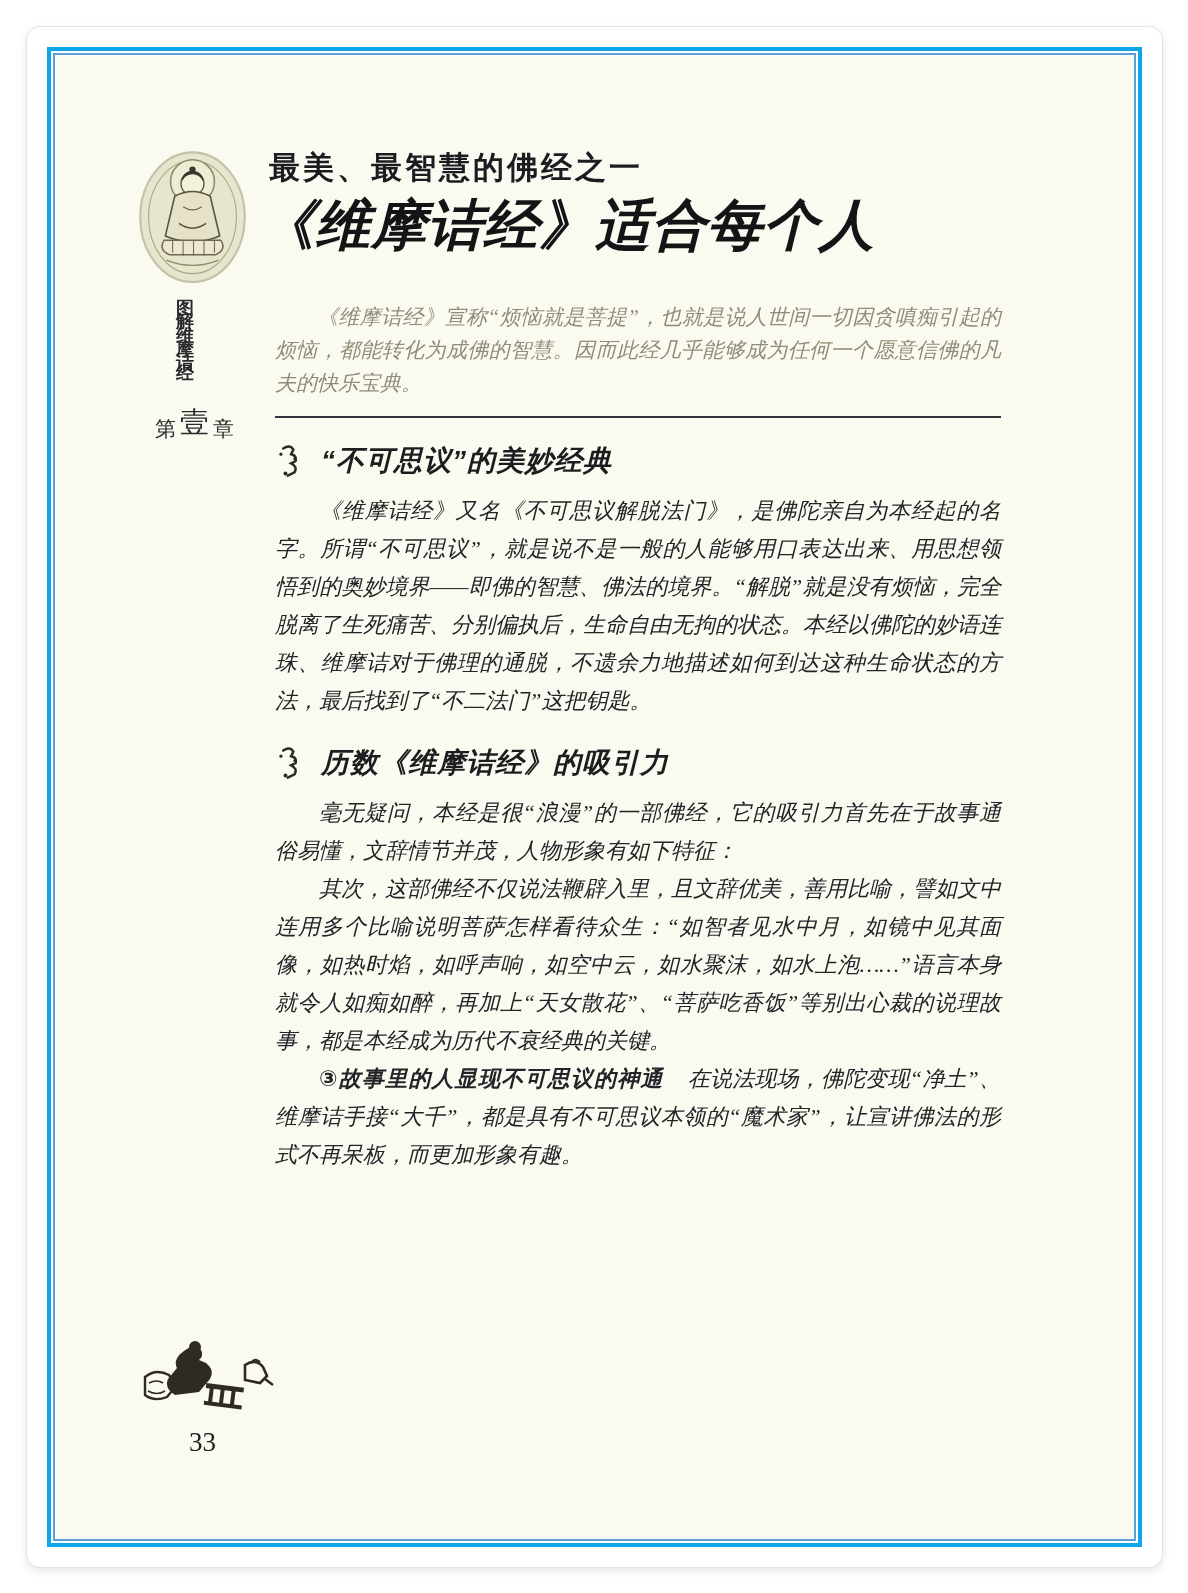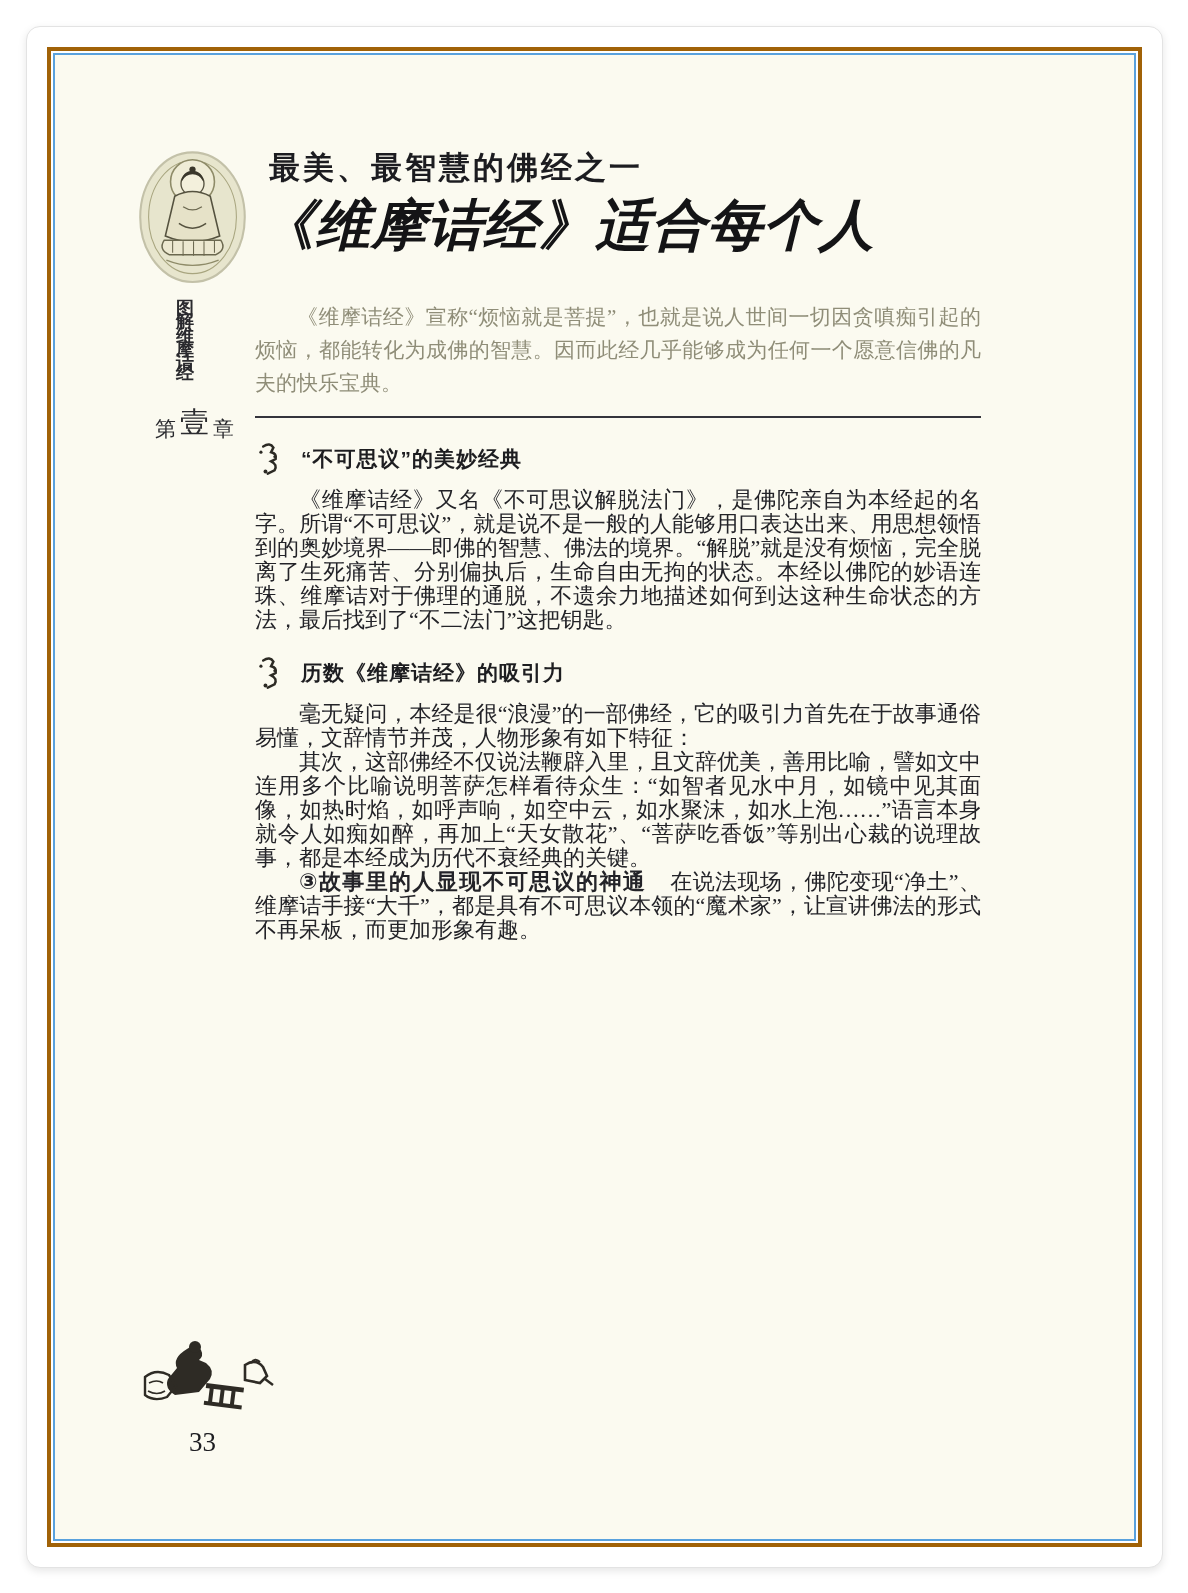--- a/index.html
+++ b/index.html
@@ -7,21 +7,21 @@
     width:1188px;height:1593px;position:relative;background:#ffffff;
     font-family:"Liberation Sans","DejaVu Sans",sans-serif;color:#26262a;
   }
   .card{
     position:absolute;left:26px;top:26px;width:1135px;height:1540px;
     background:#ffffff;border:1px solid #e3e3e3;border-radius:14px;
     box-shadow:0 3px 8px rgba(0,0,0,.10);
   }
   .frame-outer{
     position:absolute;left:20px;top:20px;right:20px;bottom:20px;
-    border:4px solid #a16207;
+    border:4px solid #0ea5e9;
   }
   .frame-inner{
     position:absolute;left:2px;top:2px;right:2px;bottom:2px;
     border:2px solid #59a1dd;background:#fbfaf0;
   }
   .content{position:absolute;inset:0;overflow:hidden;}
 
   
   .buddha{position:absolute;left:80px;top:84px;width:115px;height:148px;}
   .subtitle{
@@ -39,36 +39,36 @@
     writing-mode:vertical-rl;text-orientation:upright;
     font-size:18px;font-weight:bold;letter-spacing:13px;color:#2a2a2e;
   }
   .chapter{
     position:absolute;left:100px;top:352px;font-size:21px;font-weight:normal;
     color:#2a2a2e;letter-spacing:4px;
   }
   .chapter .big{font-size:29px;position:relative;top:-4px;}
 
   
-  .main-col{position:absolute;left:200px;top:246px;width:726px;}
+  .main-col{position:absolute;left:220px;top:246px;width:726px;font-style:italic;}
   .intro{
     font-size:21px;line-height:33px;color:#8f8d78;
     font-family:"Liberation Serif","DejaVu Serif",serif;
     text-align:justify;text-indent:2em;margin:0;
   }
   .rule{height:2px;background:#34343c;margin:16px 0 24px 0;}
   .section-heading{
     display:flex;align-items:center;margin:24px 0 12px 0;
   }
   .section-heading .marker{width:30px;height:34px;margin-right:16px;flex:none;}
   .section-heading .h-text{
-    font-size:21px;font-weight:bold;letter-spacing:1px;color:#1d1d20;
+    font-size:28px;font-weight:bold;letter-spacing:1px;color:#1d1d20;
   }
   .body-text{
-    font-size:22px;line-height:24px;text-align:justify;text-indent:2em;
+    font-size:22px;line-height:38px;text-align:justify;text-indent:2em;
     margin:0;color:#232328;
     font-family:"Liberation Serif","DejaVu Serif",serif;
   }
   .body-text b{padding-right:1.1em;font-family:"Liberation Sans","DejaVu Sans",sans-serif;letter-spacing:1px;}
 
   
   .ink-figure{position:absolute;left:70px;top:1278px;width:160px;height:88px;}
   .page-number{
     position:absolute;left:134px;top:1372px;font-size:27px;color:#1e1e22;
     font-family:"Liberation Serif","DejaVu Serif",serif;

